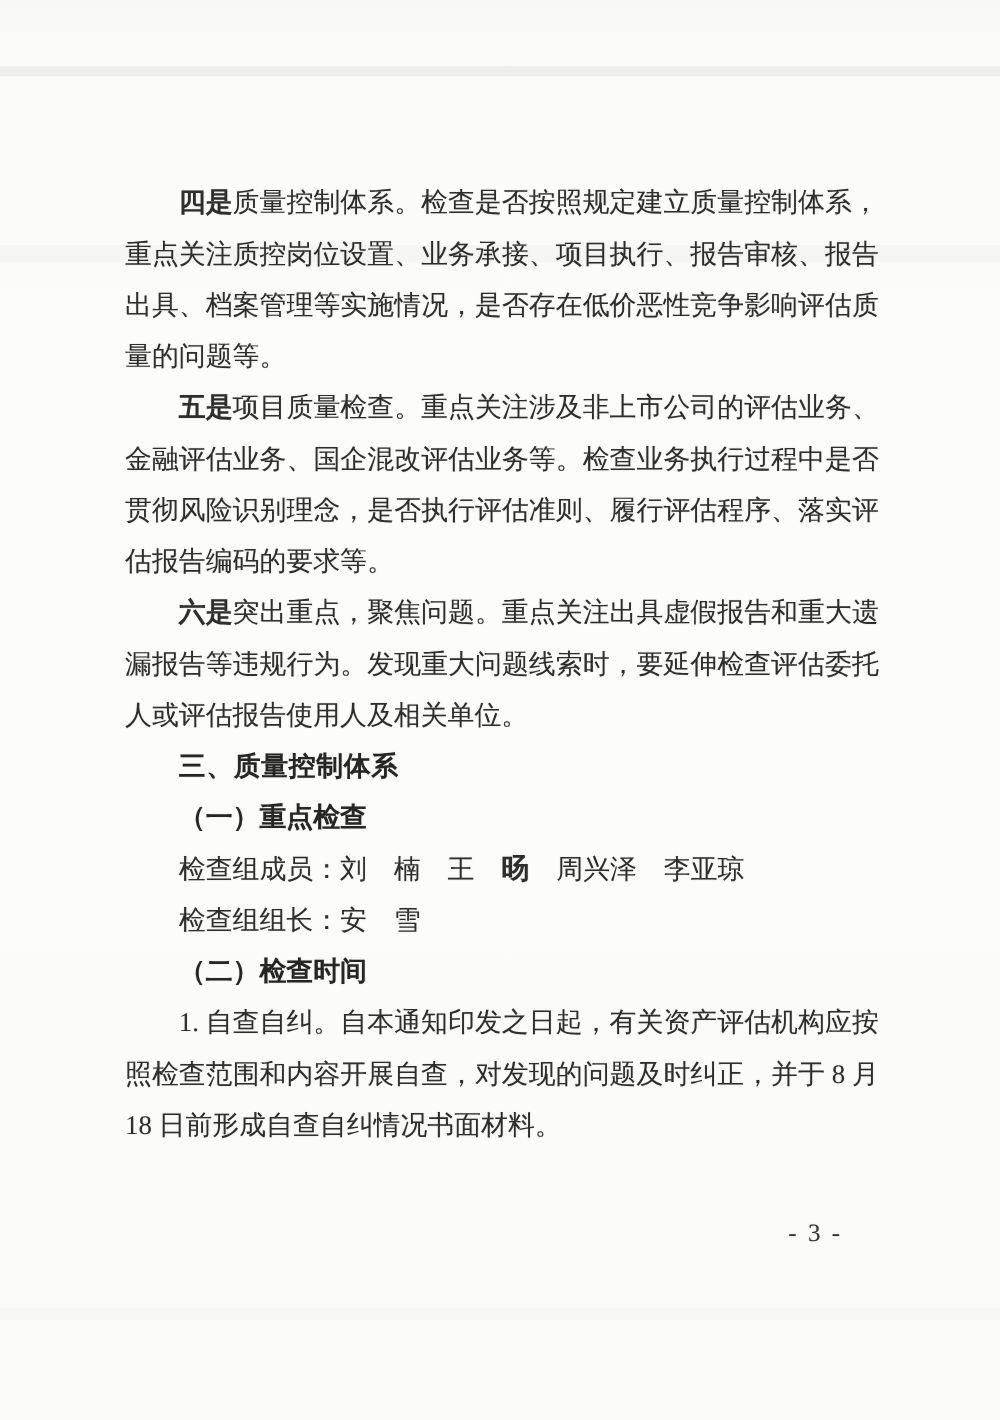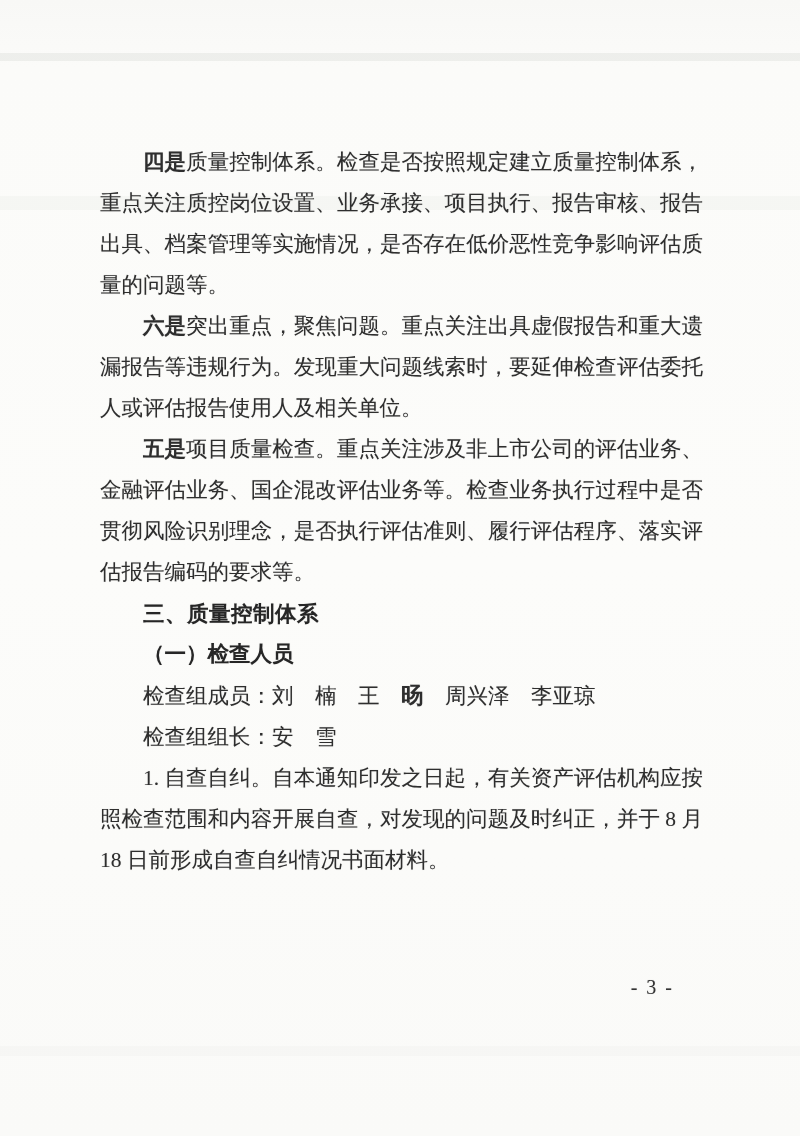--- a/index.html
+++ b/index.html
@@ -79,32 +79,33 @@
 <div class="scan-page">
 
   <div class="band band-1"></div>
   <div class="band band-2"></div>
   <div class="band band-3"></div>
 
   <div class="content">
 
     <p><span class="lead-bold">四是</span><span>质量控制体系。检查是否按照规定建立质量控制体系，重点关注质控岗位设置、业务承接、项目执行、报告审核、报告出具、档案管理等实施情况，是否存在低价恶性竞争影响评估质量的问题等。</span></p>
 
+    <p><span class="lead-bold">五是</span><span>项目质量检查。重点关注涉及非上市公司的评估业务、金融评估业务、国企混改评估业务等。检查业务执行过程中是否贯彻风险识别理念，是否执行评估准则、履行评估程序、落实评估报告编码的要求等。</span></p>
+
     <p><span class="lead-bold">六是</span><span>突出重点，聚焦问题。重点关注出具虚假报告和重大遗漏报告等违规行为。发现重大问题线索时，要延伸检查评估委托人或评估报告使用人及相关单位。</span></p>
-
-    <p><span class="lead-bold">五是</span><span>项目质量检查。重点关注涉及非上市公司的评估业务、金融评估业务、国企混改评估业务等。检查业务执行过程中是否贯彻风险识别理念，是否执行评估准则、履行评估程序、落实评估报告编码的要求等。</span></p>
 
     <p class="h-sans">三、质量控制体系</p>
 
-    <p class="h-serif-bold">（一）检查人员</p>
+    <p class="h-serif-bold">（一）重点检查</p>
 
     <p class="no-justify"><span>检查组成员：刘　楠　王　</span><span class="emph-char">旸</span><span>　周兴泽　李亚琼</span></p>
 
     <p class="no-justify">检查组组长：安　雪</p>
 
+    <p class="h-serif-bold">（二）检查时间</p>
 
     <p>1. 自查自纠。自本通知印发之日起，有关资产评估机构应按照检查范围和内容开展自查，对发现的问题及时纠正，并于 8 月 18 日前形成自查自纠情况书面材料。</p>
 
 
   </div>
 
   <div class="page-number">- 3 -</div>
 
 </div>
 

